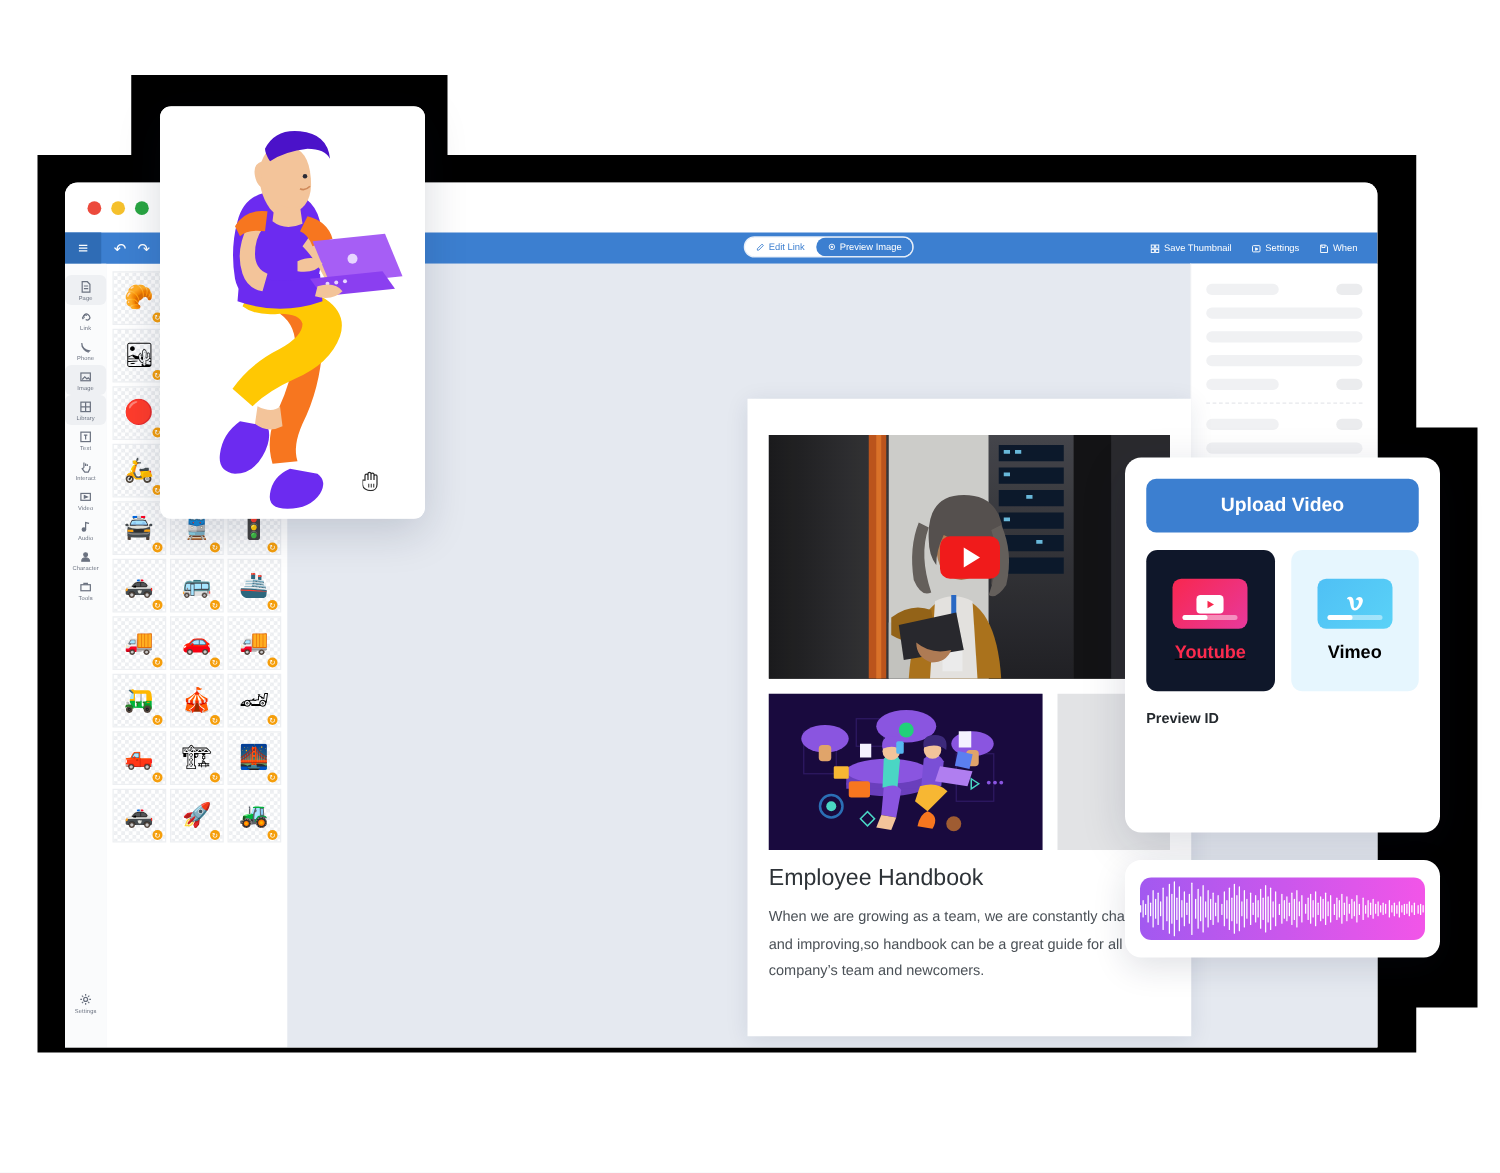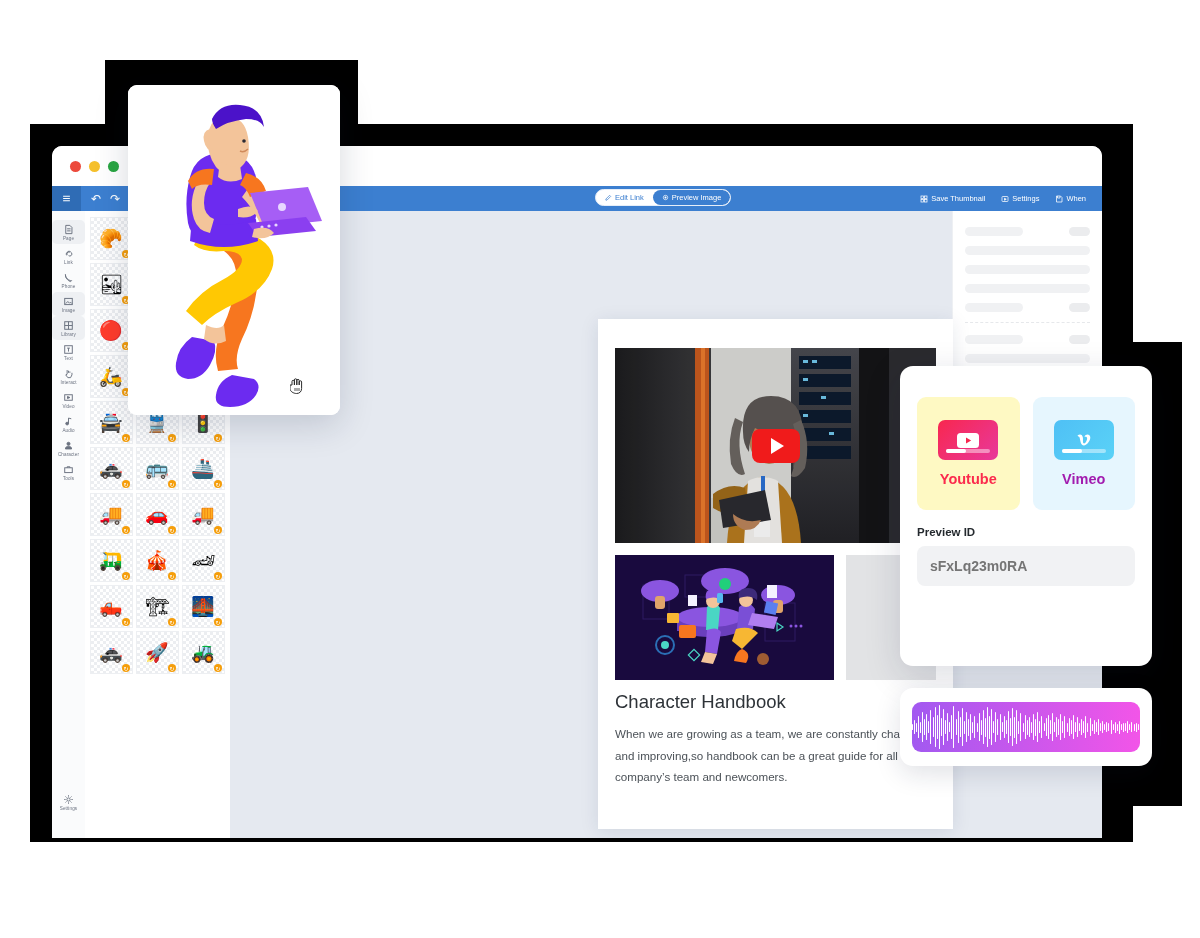--- a/index.html
+++ b/index.html
@@ -152,32 +152,32 @@
     height:43px; background:#3c7fd0; border-radius:8px; color:#fff;
     display:flex; align-items:center; justify-content:center;
     font-size:15.5px; font-weight:bold; cursor:pointer;
   }
   .srcrow { display:flex; gap:13px; margin-top:14px; }
   .src {
     flex:1; height:113px; border-radius:9px;
     display:flex; flex-direction:column; align-items:center; justify-content:center;
     gap:11px; cursor:pointer;
   }
-  .src.yt { background:#fef9c3; }
+  .src.yt { background:#0f172a;text-decoration:underline; }
   .src.vm { background:#e6f6fe; }
   .src-tile { width:60px; height:40px; border-radius:7px; position:relative;
     display:flex; align-items:center; justify-content:center; }
   .src-tile.yt { background:linear-gradient(135deg,#f8274f,#e8399c); }
   .src-tile.vm { background:linear-gradient(135deg,#4fc0f5,#5ad2f7); }
   .tile-bar { position:absolute; left:8px; bottom:7px; width:44px; height:4px;
     border-radius:2px; background:rgba(255,255,255,.45); }
   .tile-bar::before { content:""; position:absolute; left:0; top:0; width:20px; height:4px;
     border-radius:2px; background:#fff; }
   .src-lb { font-size:14.5px; font-weight:bold; }
-  .src-lb.yt { color:#fb2b4d; } .src-lb.vm { color:#a21caf; }
+  .src-lb.yt { color:#fb2b4d; } .src-lb.vm { color:#000000; }
   .fld-lb { margin-top:16px; font-size:11.5px; font-weight:bold; color:#24292e; }
   .fld {
     margin-top:8px; height:40px; background:#f1f2f4; border:none; border-radius:8px;
     width:100%; padding:0 13px; font-size:14px; color:#a6a9ad;
     font-family:"Liberation Sans", sans-serif; font-weight:bold;
   }
 
   
   .audiowrap {
     position:absolute; left:900px; top:688px; width:252px; height:78px;
@@ -626,21 +626,21 @@
               <g fill="#8a55e0">
                   <circle cx="176" cy="71" r="1.5"></circle>
                   <circle cx="181" cy="71" r="1.5"></circle>
                   <circle cx="186" cy="71" r="1.5"></circle>
                 </g>
             </svg>
           </div>
 
           <div class="graybox"></div>
 
-          <div class="card-title">Character Handbook</div>
+          <div class="card-title">Employee Handbook</div>
           <div class="card-body">When we are growing as a team, we are constantly changing and improving,so handbook can be a great guide for all company’s team and newcomers.</div>
         </div>
 
       </div>
     </div>
   </div>
 
   <div class="charcard">
     <svg viewBox="0 0 212 330" width="212" height="330">
       <rect width="212" height="330" fill="#fff"></rect>
@@ -685,20 +685,23 @@
     </svg>
     <div class="cursor-hand">
       <svg width="14" height="17" viewBox="0 0 14 17">
         <path d="M2 8 V4.5a1.2 1.2 0 012.4 0V8V3a1.2 1.2 0 012.4 0v5V3.6a1.2 1.2 0 012.4 0V8V5a1.2 1.2 0 012.4 0v6.5c0 3-2 5-5 5s-6.6-2-6.6-5V8z" fill="#fff" stroke="#2b2b2b" stroke-width="1"></path>
         <path d="M5 11v3M7 11v3M9 11v3" stroke="#2b2b2b" stroke-width=".8"></path>
       </svg>
     </div>
   </div>
 
   <div class="uploadpanel">
+    <div class="upbtn">
+      <span>Upload Video</span>
+    </div>
 
     <div class="srcrow">
       <div class="src yt">
         <div class="src-tile yt">
           <svg width="22" height="15" viewBox="0 0 22 15">
             <rect width="22" height="15" rx="3.5" fill="#fff"></rect>
             <path d="M9 4.5l5.2 3L9 10.5z" fill="#f8274f"></path>
           </svg>
           <span class="tile-bar"></span>
         </div>
@@ -710,21 +713,20 @@
           <svg width="20" height="17" viewBox="0 0 20 17">
             <path d="M3.5 3.5c2.5-2 5-1 5.4 2.3.3 2.6-.4 5.2 1 5.6 1.4.3 3-2.8 3.2-4.4.3-2.6-1.6-2.4-2.6-2 .9-3.4 5.6-3.2 5.8.2.2 3.2-3.4 8.2-6.4 8.2-3 0-3.3-3.6-4-6.6-.4-1.8-.8-2.6-1.6-2.2z" fill="#fff"></path>
           </svg>
           <span class="tile-bar"></span>
         </div>
         <span class="src-lb vm">Vimeo</span>
       </div>
     </div>
 
     <div class="fld-lb">Preview ID</div>
-    <input class="fld" placeholder="sFxLq23m0RA" style="">
   </div>
 
   <div class="audiowrap">
     <div class="wave" id="wave">
         <i style="height: 6px;"></i>
         <i style="height: 14px;"></i>
         <i style="height: 9px;"></i>
         <i style="height: 22px;"></i>
         <i style="height: 11px;"></i>
         <i style="height: 30px;"></i>

